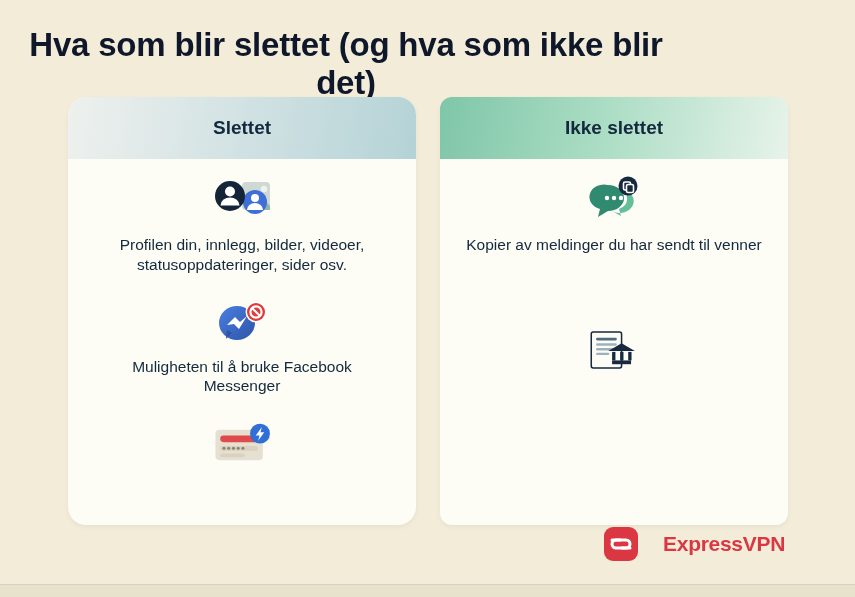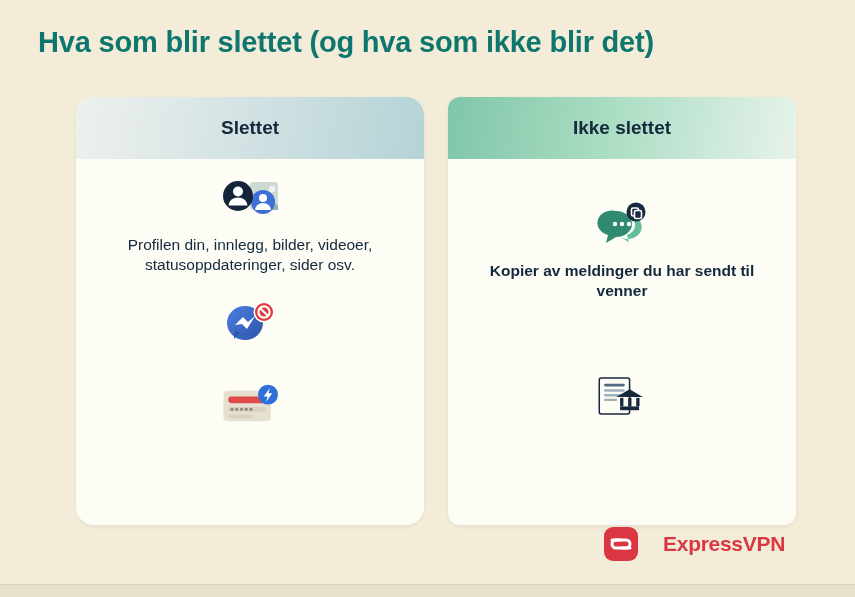--- a/index.html
+++ b/index.html
@@ -30,28 +30,28 @@
     height: 12px;
     background: #e8e1cb;
     border-top: 1px solid #d9d2bb;
   }
   .title {
     position: absolute;
     left: 0;
     top: 26px;
     width: 692px;
     text-align: center;
-    font-size: 29px;
+    font-size: 33px;
     font-weight: bold;
-    color: #0f766e;
+    color: #0f172a;
     letter-spacing: -0.2px;
   }
   .columns {
     position: absolute;
-    left: 76px;
+    left: 68px;
     top: 97px;
     width: 720px;
     height: 430px;
     display: flex;
     justify-content: space-between;
   }
   .card {
     width: 348px;
     border-radius: 18px;
     background: #fdfcf5;
@@ -80,22 +80,21 @@
   }
   .card-body {
     flex: 1;
     padding: 14px 26px 20px;
     box-sizing: border-box;
     display: flex;
     flex-direction: column;
     align-items: center;
   }
   .card.right .card-body {
-    padding-top: 28px;
-    font-weight: bold;
+    padding-top: 2px;
   }
   .item {
     width: 100%;
     display: flex;
     flex-direction: column;
     align-items: center;
     margin-bottom: 6px;
   }
   .card.right .item { margin-bottom: 26px; }
   .item-icon {
@@ -176,20 +175,21 @@
               </defs>
               <ellipse cx="31" cy="28" rx="18" ry="17" fill="url(#msgr)"></ellipse>
               <path d="M20 44 L21 35 L26 38 Z" fill="#2e54a8"></path>
               <path d="M21 30 L29 22 L34 27 L41 21 L33 34 L28 29 Z" fill="#ffffff"></path>
               <circle cx="50" cy="17" r="10.5" fill="#ffffff"></circle>
               <circle cx="50" cy="17" r="9" fill="#e03b3b"></circle>
               <circle cx="50" cy="17" r="5.6" fill="none" stroke="#ffffff" stroke-width="2.2"></circle>
               <line x1="46" y1="13" x2="54" y2="21" stroke="#ffffff" stroke-width="2.2"></line>
             </svg>
           </div>
+          <div class="item-text">Muligheten til å bruke Facebook Messenger</div>
         </div>
 
         <div class="item" style="margin-top:14px;">
           <div class="item-icon">
             <svg width="76" height="58" viewBox="0 0 76 58">
               <rect x="10" y="13" width="50" height="32" rx="4" fill="#e6e0d2"></rect>
               <rect x="15" y="19" width="40" height="7" rx="3.5" fill="#e04a4a"></rect>
               <rect x="15" y="30" width="40" height="5" rx="2.5" fill="#d9d2bf"></rect>
               <circle cx="19" cy="32.5" r="1.6" fill="#8a8370"></circle>
               <circle cx="24" cy="32.5" r="1.6" fill="#8a8370"></circle>

